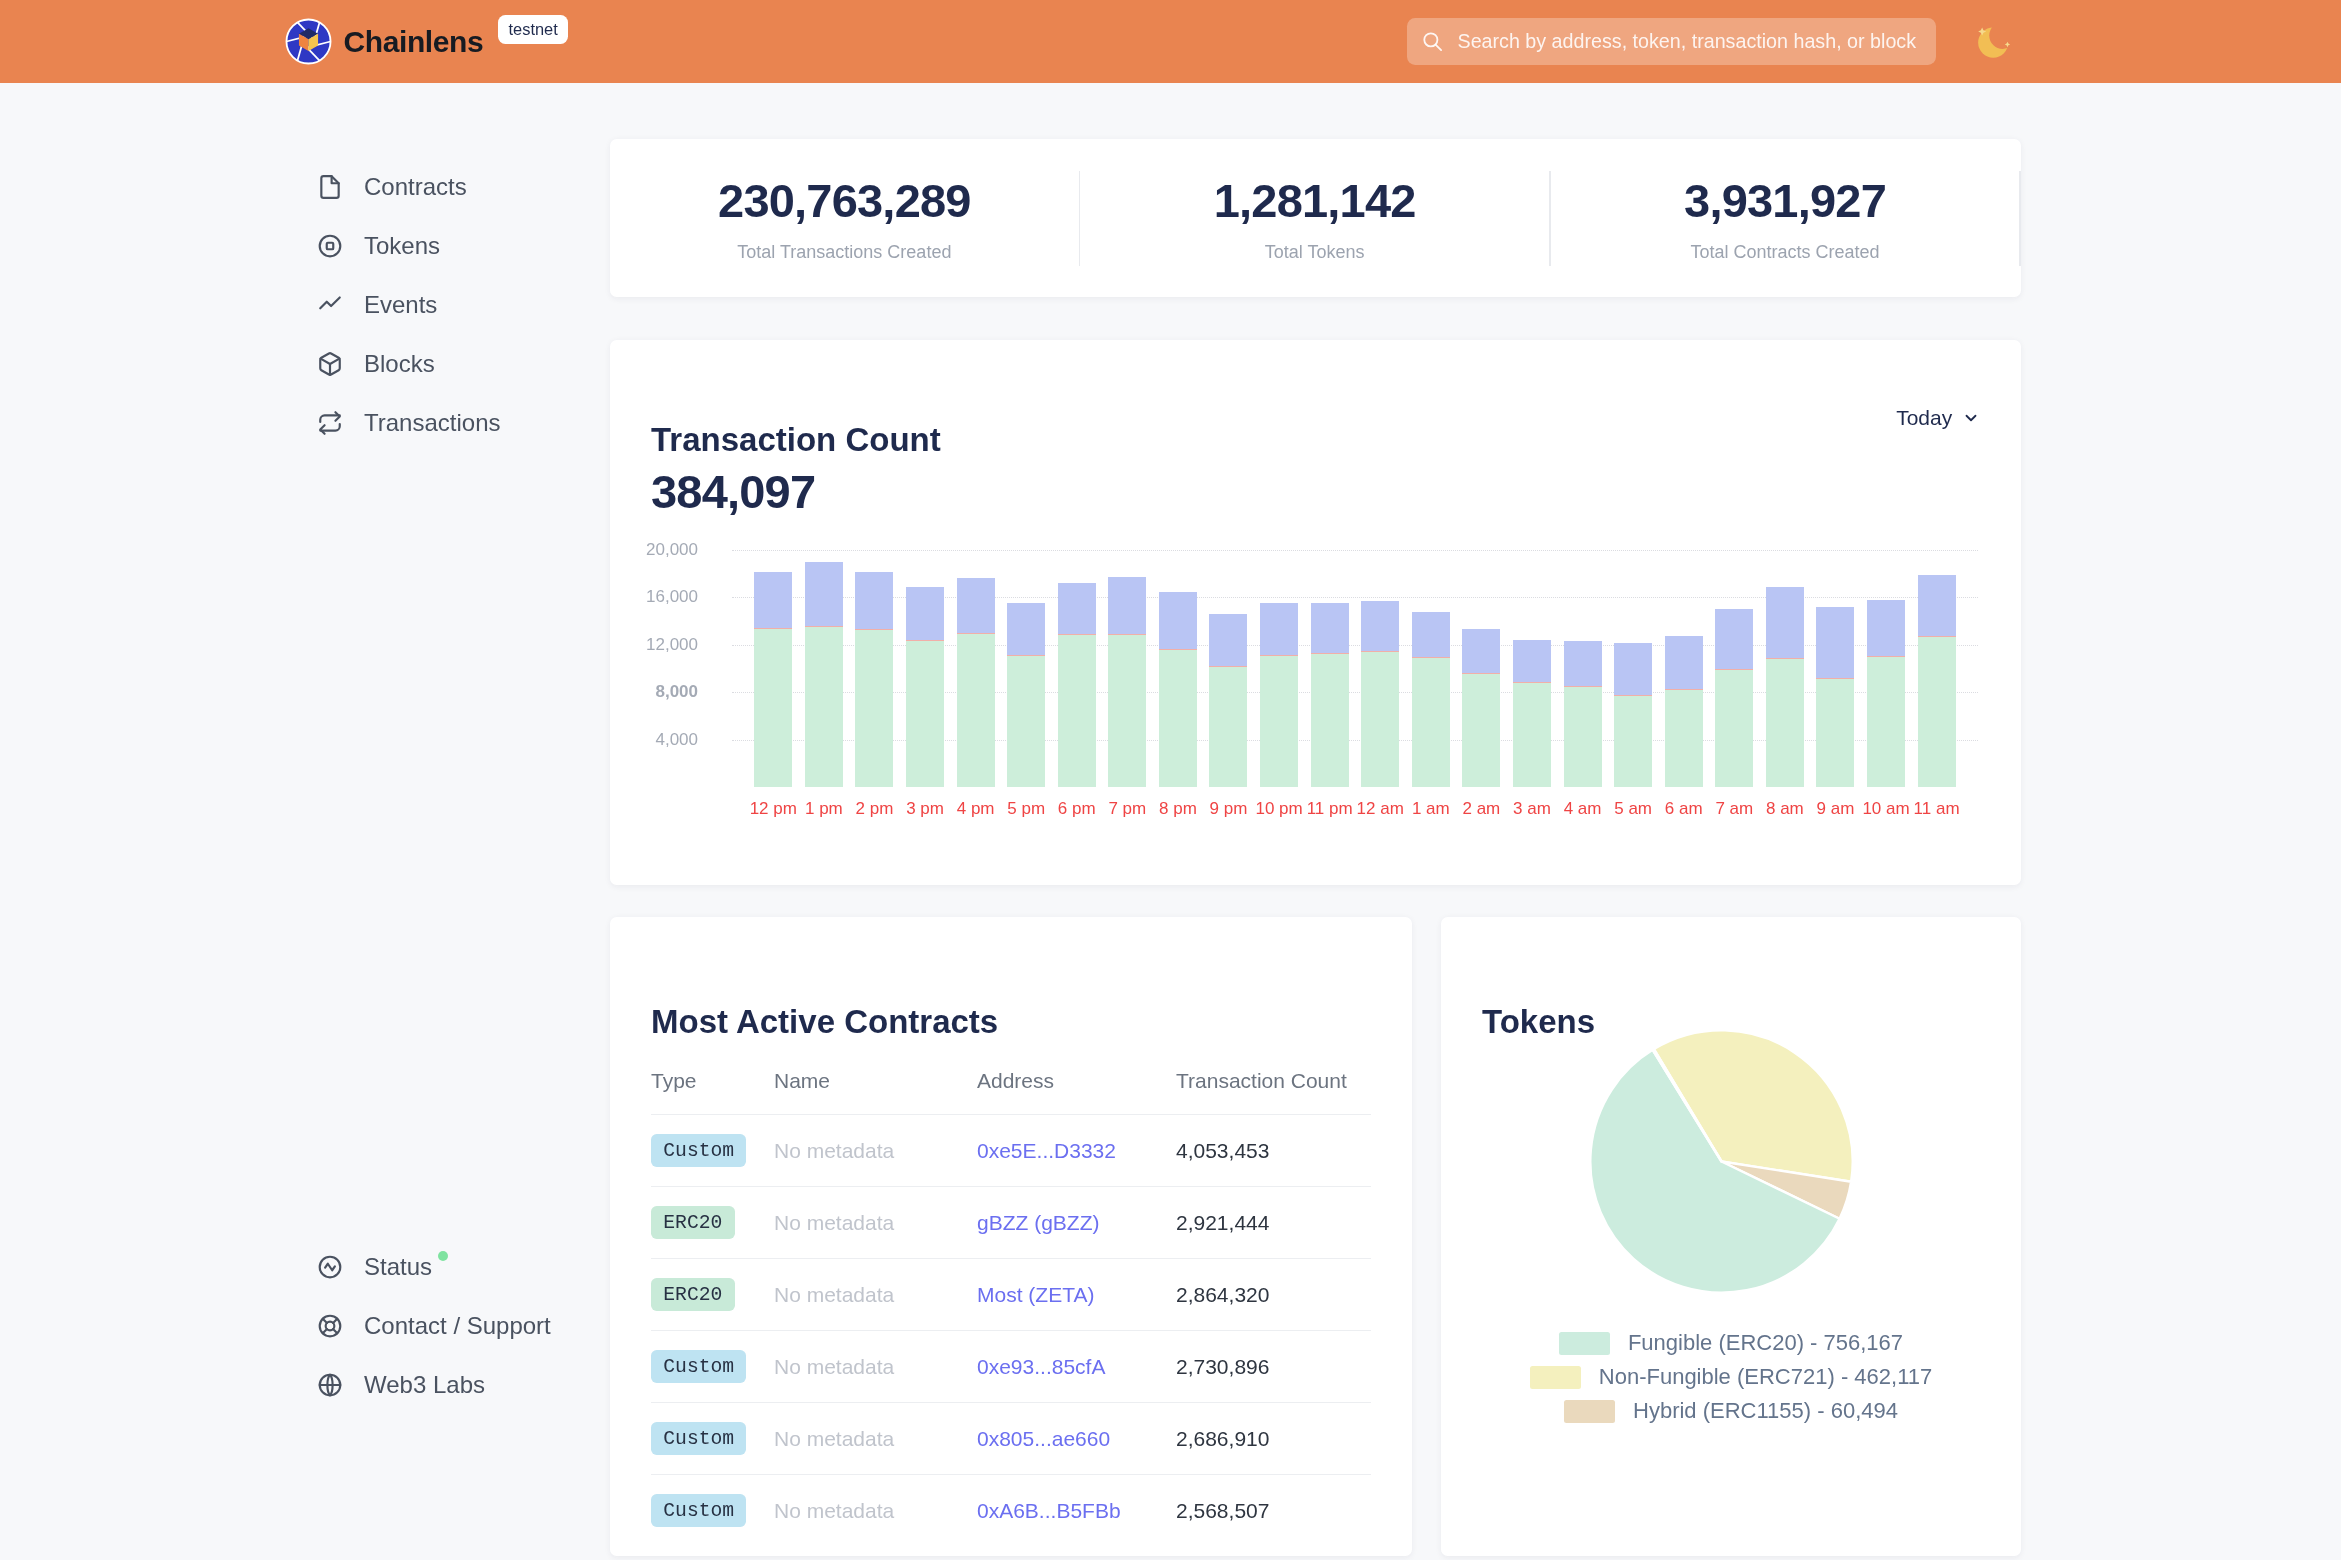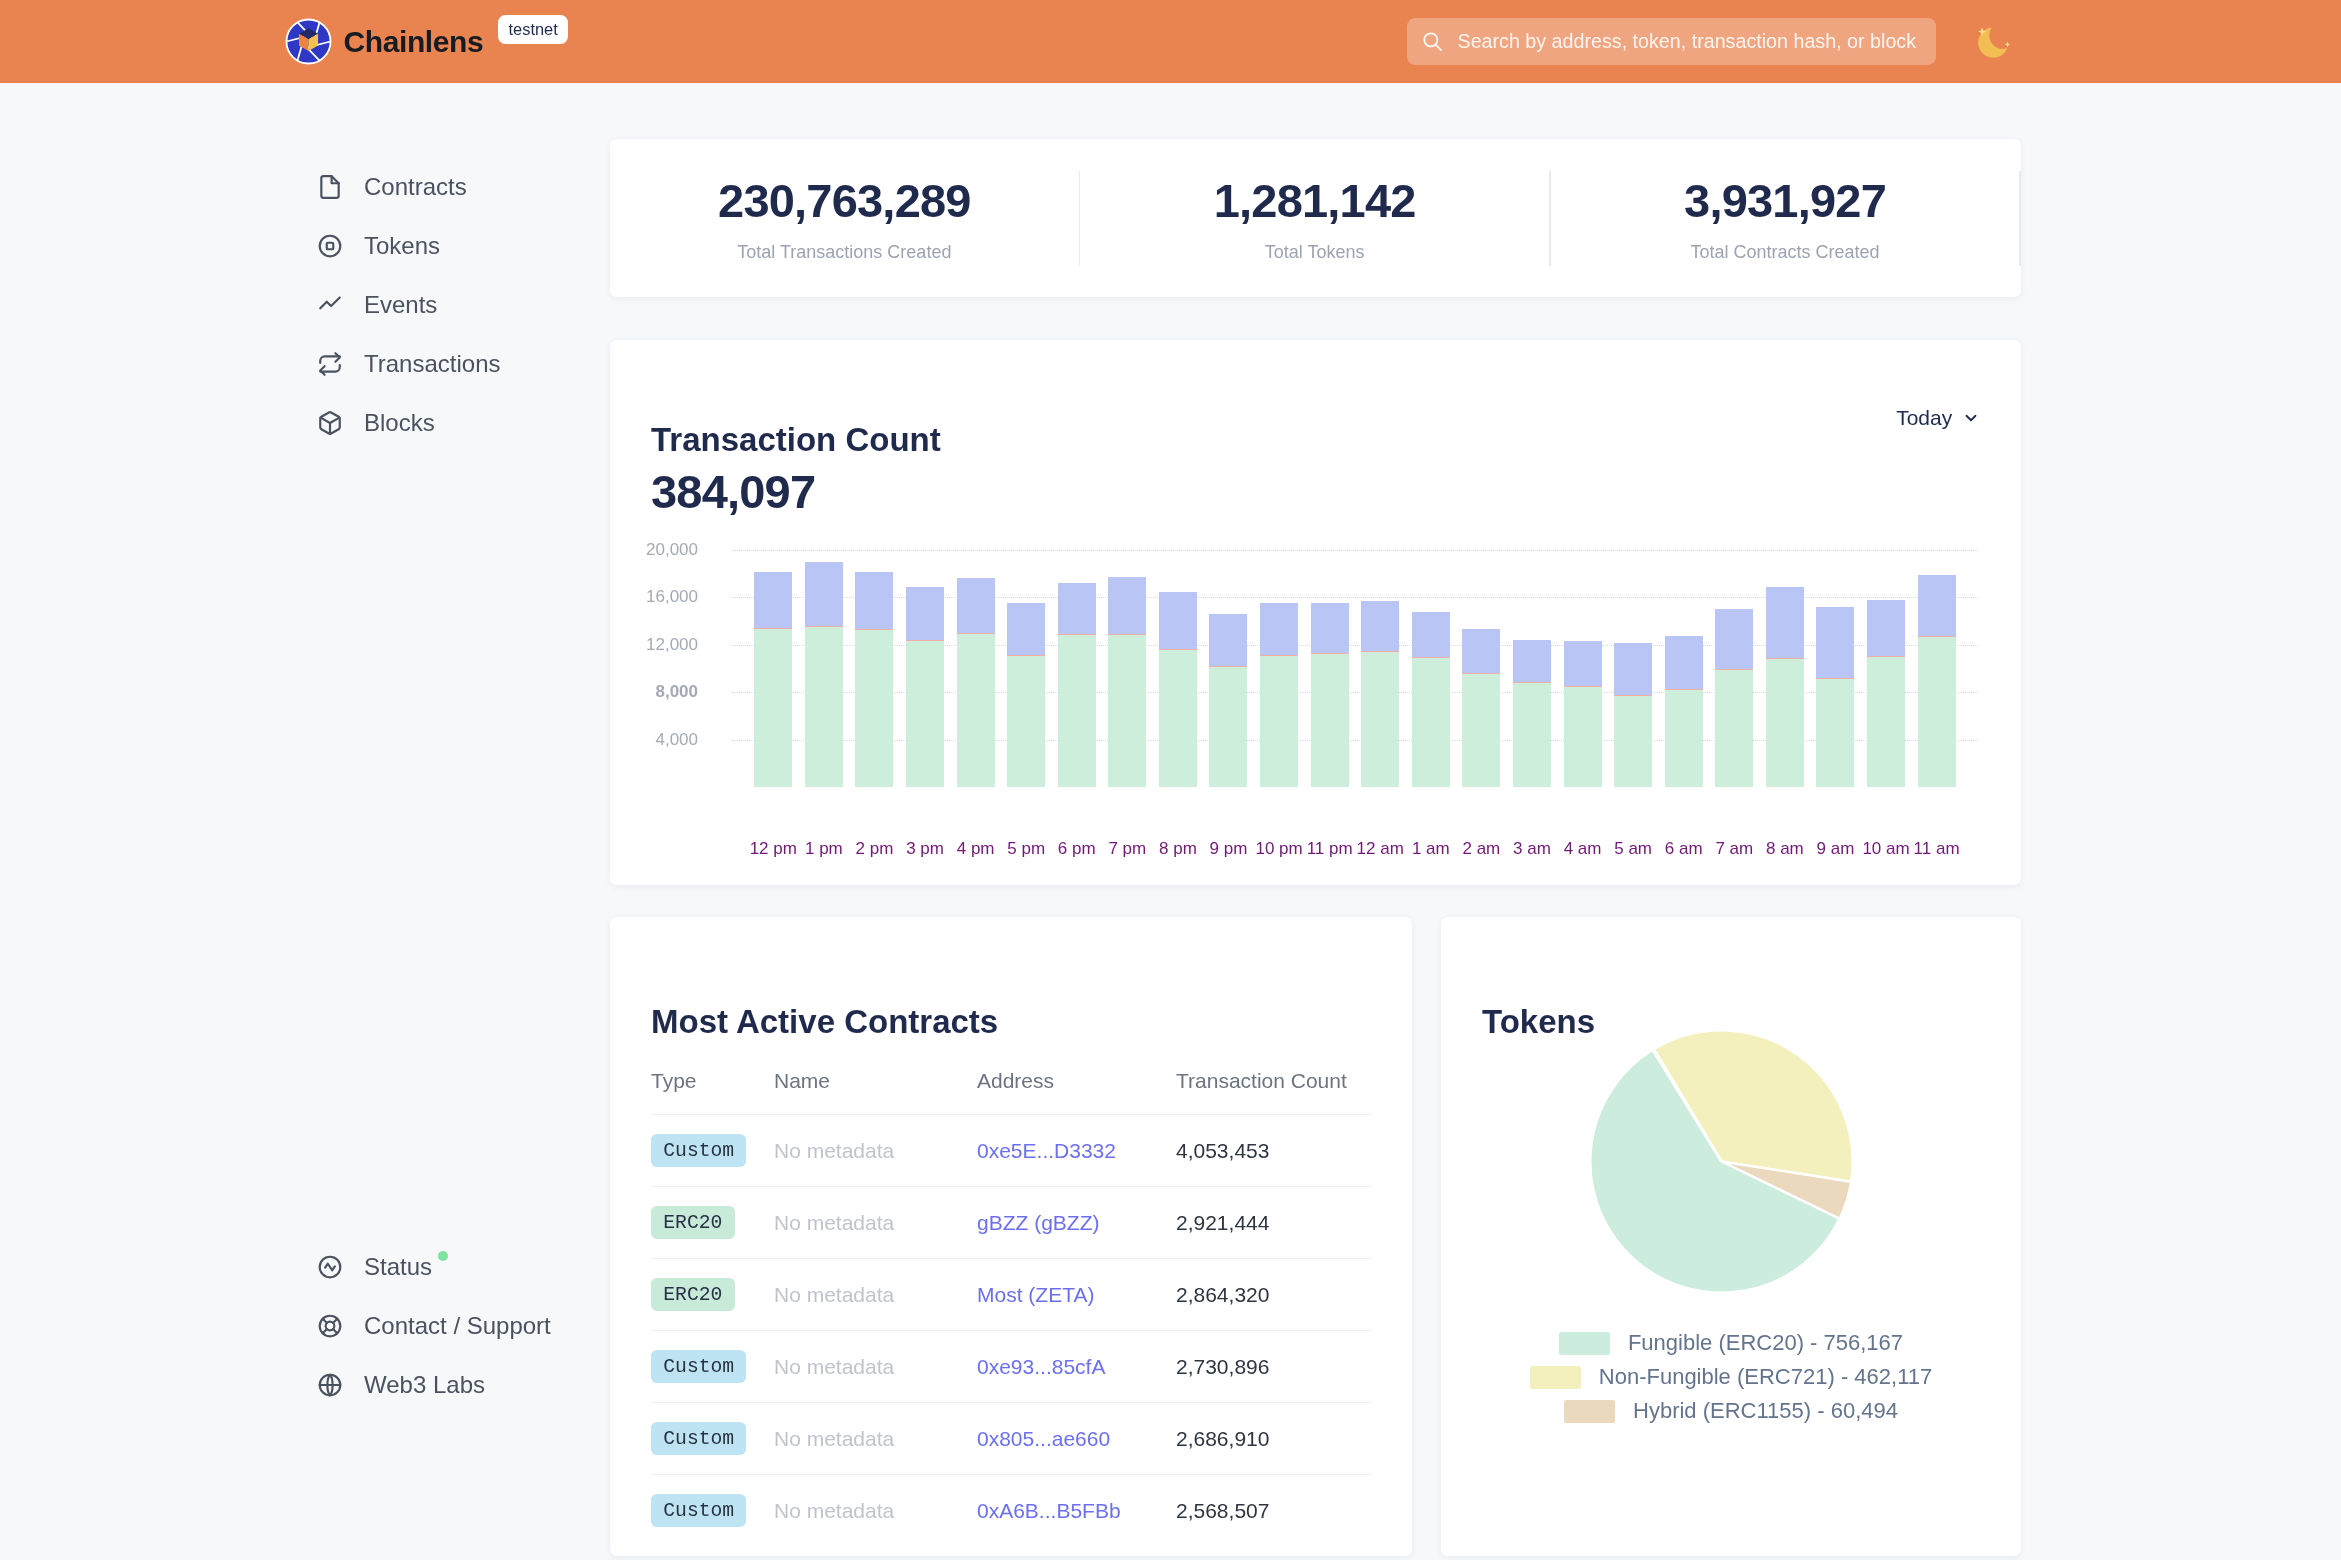--- a/index.html
+++ b/index.html
@@ -57,21 +57,21 @@
   .tx-period { position:absolute; right:41px; top:66px; display:flex; align-items:center; gap:9.8px; font-size:21px; color:#1F2A4D; cursor:pointer; }
   .tx-period svg { width:18px; height:18px; }
   .tx-total { position:absolute; left:41px; top:124px; font-size:47px; font-weight:700; letter-spacing:-0.8px; color:#1F2A4D; }
   .tx-chart { position:absolute; left:0; top:210px; width:100%; height:237px; }
   .gridline { position:absolute; left:122px; width:1246px; border-top:1.6px dotted #DBDCE1; }
   .ytick { position:absolute; left:0; width:88px; text-align:right; font-size:17px; color:#A4AAB5; transform:translateY(-50%); }
   .bars-row { position:absolute; left:138px; top:0; width:1214px; height:237px; display:flex; align-items:stretch; }
   .bar-slot { flex:1; display:flex; justify-content:center; align-items:flex-end; }
   .bar-col { width:38px; display:flex; flex-direction:column; justify-content:flex-end; }
   .xlabels-row { position:absolute; left:138px; top:459px; width:1214px; display:flex; }
-  .xlabel { flex:1; text-align:center; font-size:17px; color:#701a75; white-space:nowrap;margin-top:40px; }
+  .xlabel { flex:1; text-align:center; font-size:17px; color:#ef4444; white-space:nowrap; }
   
   .panel-title { position:absolute; left:41px; top:59px; font-size:33px; font-weight:700; color:#1F2A4D; }
   .c-table { position:absolute; left:41px; right:41px; top:131px; }
   .t-grid { display:grid; grid-template-columns:123px 203px 199px 1fr; align-items:center; }
   .t-head { height:66px; font-size:21px; color:#6C7480; }
   .t-row { height:72px; border-top:1.6px solid #ECEEF1; font-size:21px; }
   .type-badge { display:inline-block; padding:5.7px 12.3px; border-radius:5.7px; font-size:19.7px; color:#273143;font-family:Liberation Mono, monospace; }
   .t-name { color:#C0C4CC; }
   .t-addr { color:#6B6FF0; cursor:pointer; text-decoration:none; }
   .t-count { color:#2E3540; }
@@ -149,37 +149,37 @@
       <span class="icon">
         <svg viewBox="0 0 24 24">
           <path d="M3 15l6-6 4 4 8-8"></path>
         </svg>
       </span>
       <span>Events</span>
     </div>
     <div class="nav-item">
       <span class="icon">
         <svg viewBox="0 0 24 24">
+          <path d="M21 16V8a2 2 0 0 0-1-1.73l-7-4a2 2 0 0 0-2 0l-7 4A2 2 0 0 0 3 8v8a2 2 0 0 0 1 1.73l7 4a2 2 0 0 0 2 0l7-4A2 2 0 0 0 21 16z"></path>
+          <path d="M3.3 7 12 12l8.7-5"></path>
+          <path d="M12 22V12"></path>
+        </svg>
+      </span>
+      <span>Blocks</span>
+    </div>
+    <div class="nav-item">
+      <span class="icon">
+        <svg viewBox="0 0 24 24">
           <path d="M17 2l4 4-4 4"></path>
           <path d="M3 11V9a4 4 0 0 1 4-4h14"></path>
           <path d="M7 22l-4-4 4-4"></path>
           <path d="M21 13v2a4 4 0 0 1-4 4H3"></path>
         </svg>
       </span>
       <span>Transactions</span>
-    </div>
-    <div class="nav-item">
-      <span class="icon">
-        <svg viewBox="0 0 24 24">
-          <path d="M21 16V8a2 2 0 0 0-1-1.73l-7-4a2 2 0 0 0-2 0l-7 4A2 2 0 0 0 3 8v8a2 2 0 0 0 1 1.73l7 4a2 2 0 0 0 2 0l7-4A2 2 0 0 0 21 16z"></path>
-          <path d="M3.3 7 12 12l8.7-5"></path>
-          <path d="M12 22V12"></path>
-        </svg>
-      </span>
-      <span>Blocks</span>
     </div>
   </nav>
 <nav class="side-nav-footer">
     <div class="nav-item">
       <span class="icon">
         <svg viewBox="0 0 24 24">
           <circle cx="12" cy="12" r="9.5"></circle>
           <path d="M7.5 12.5 10 9l4 6 2.5-3.5"></path>
         </svg>
       </span>

